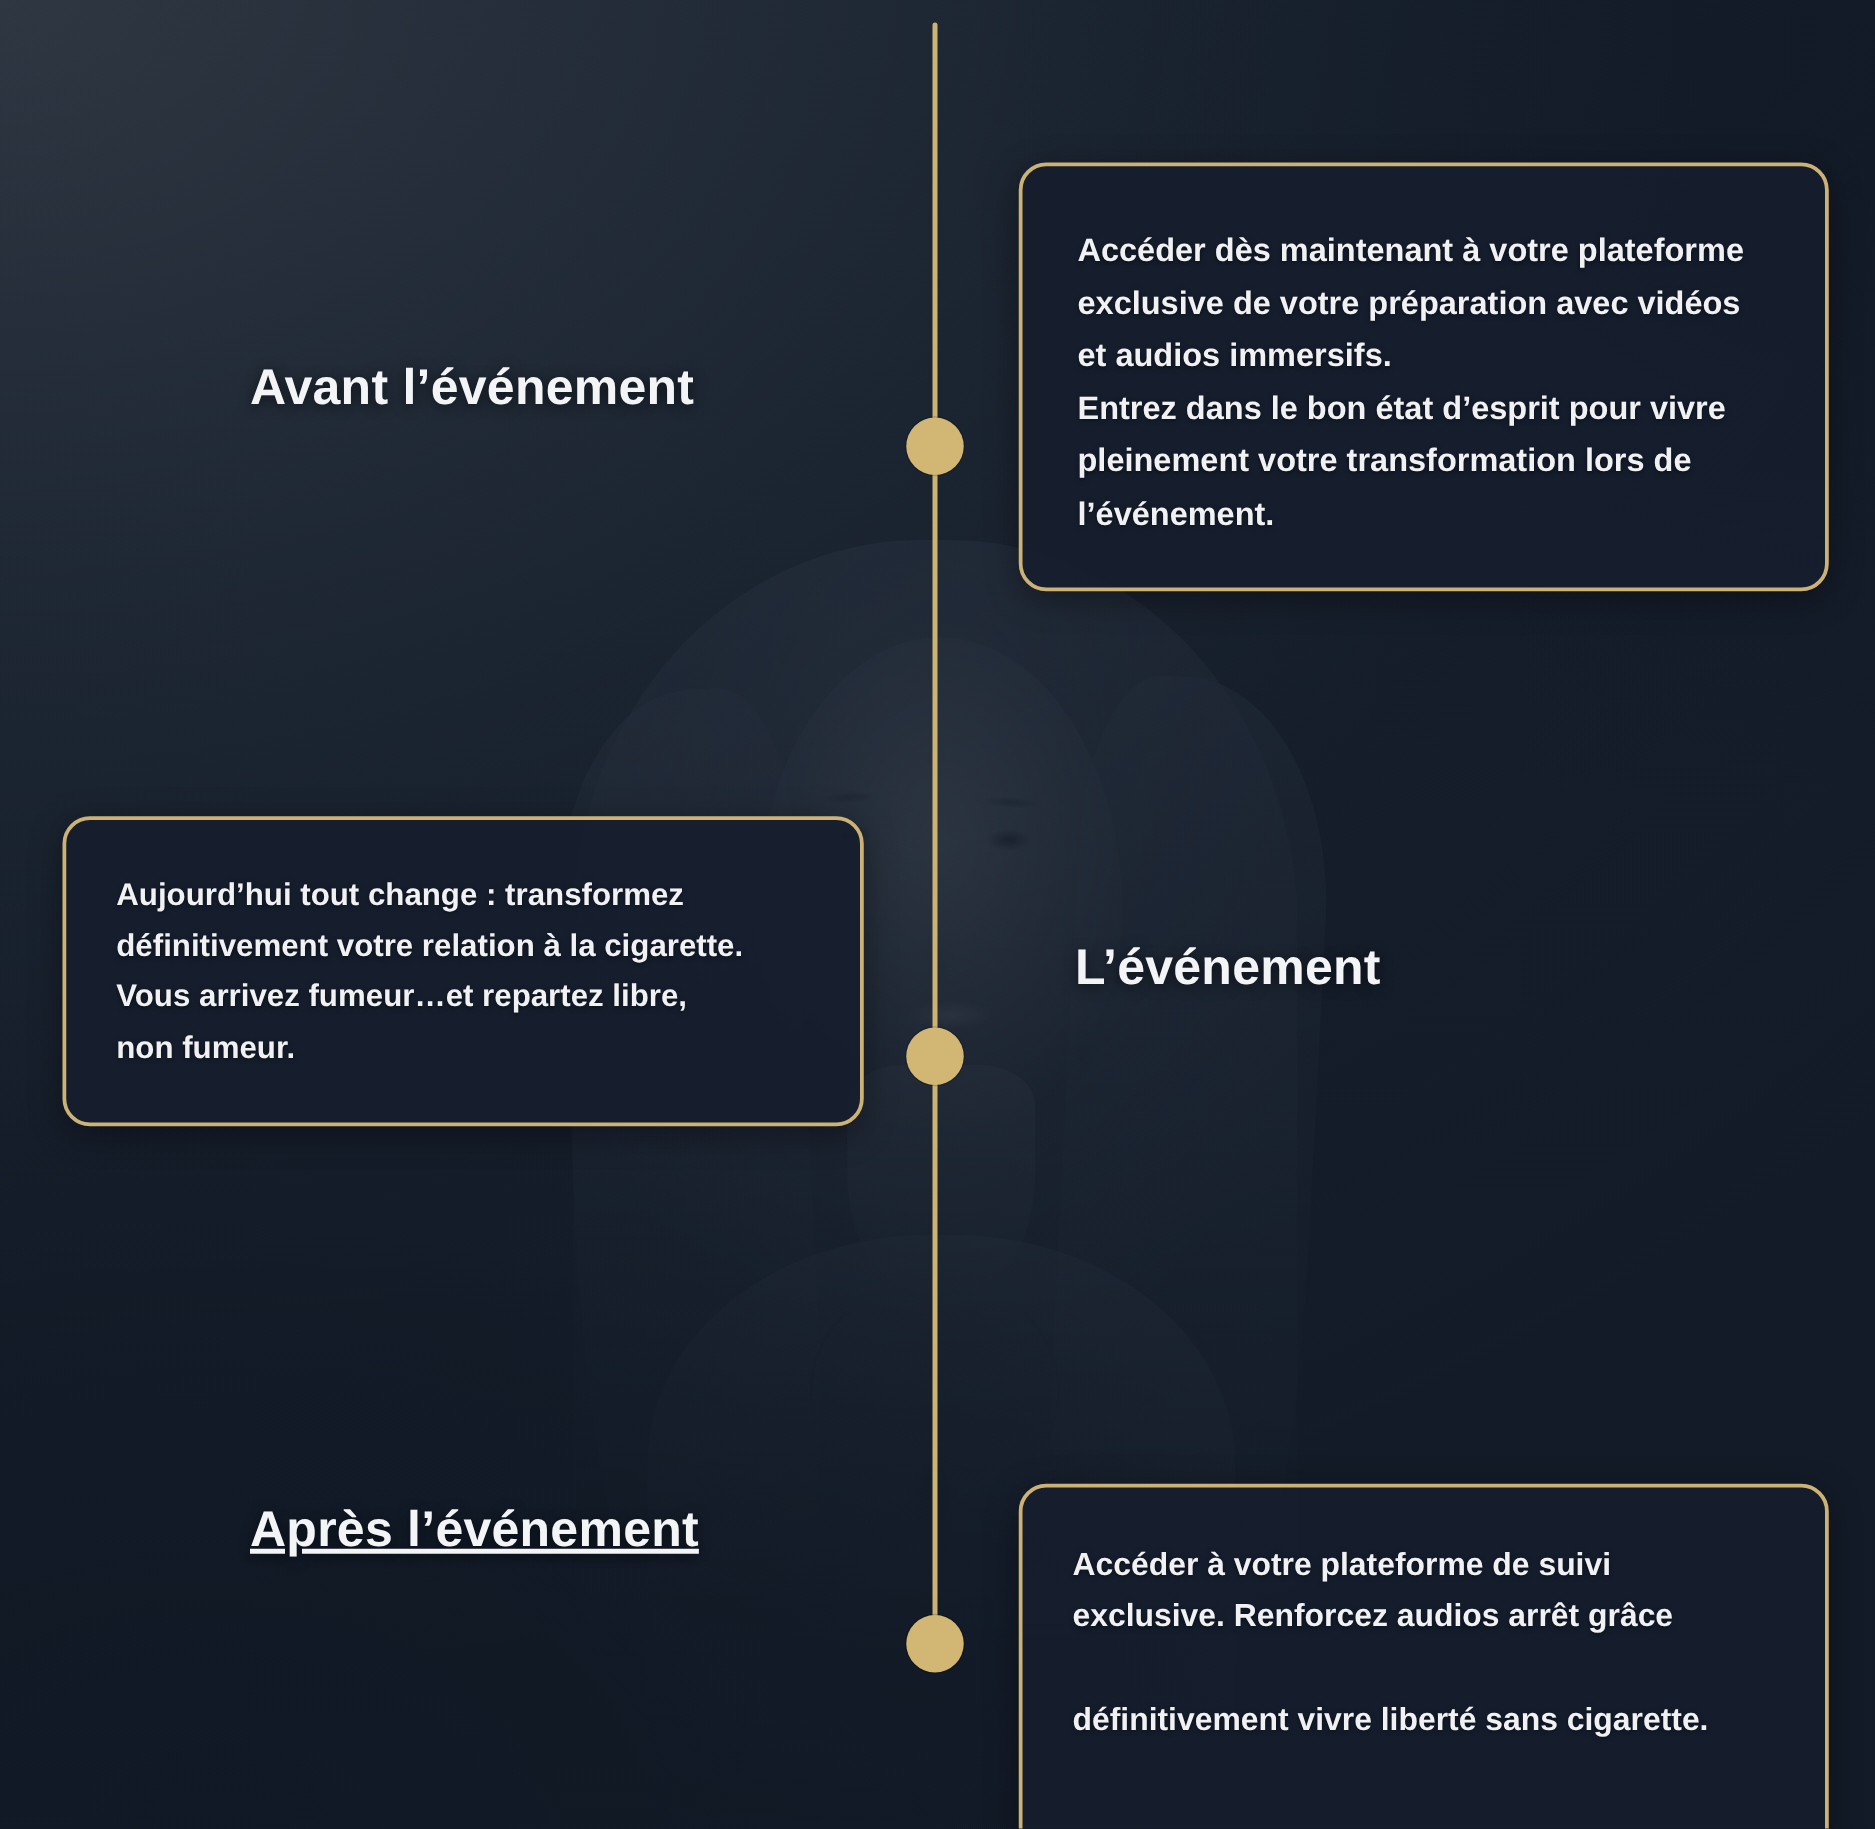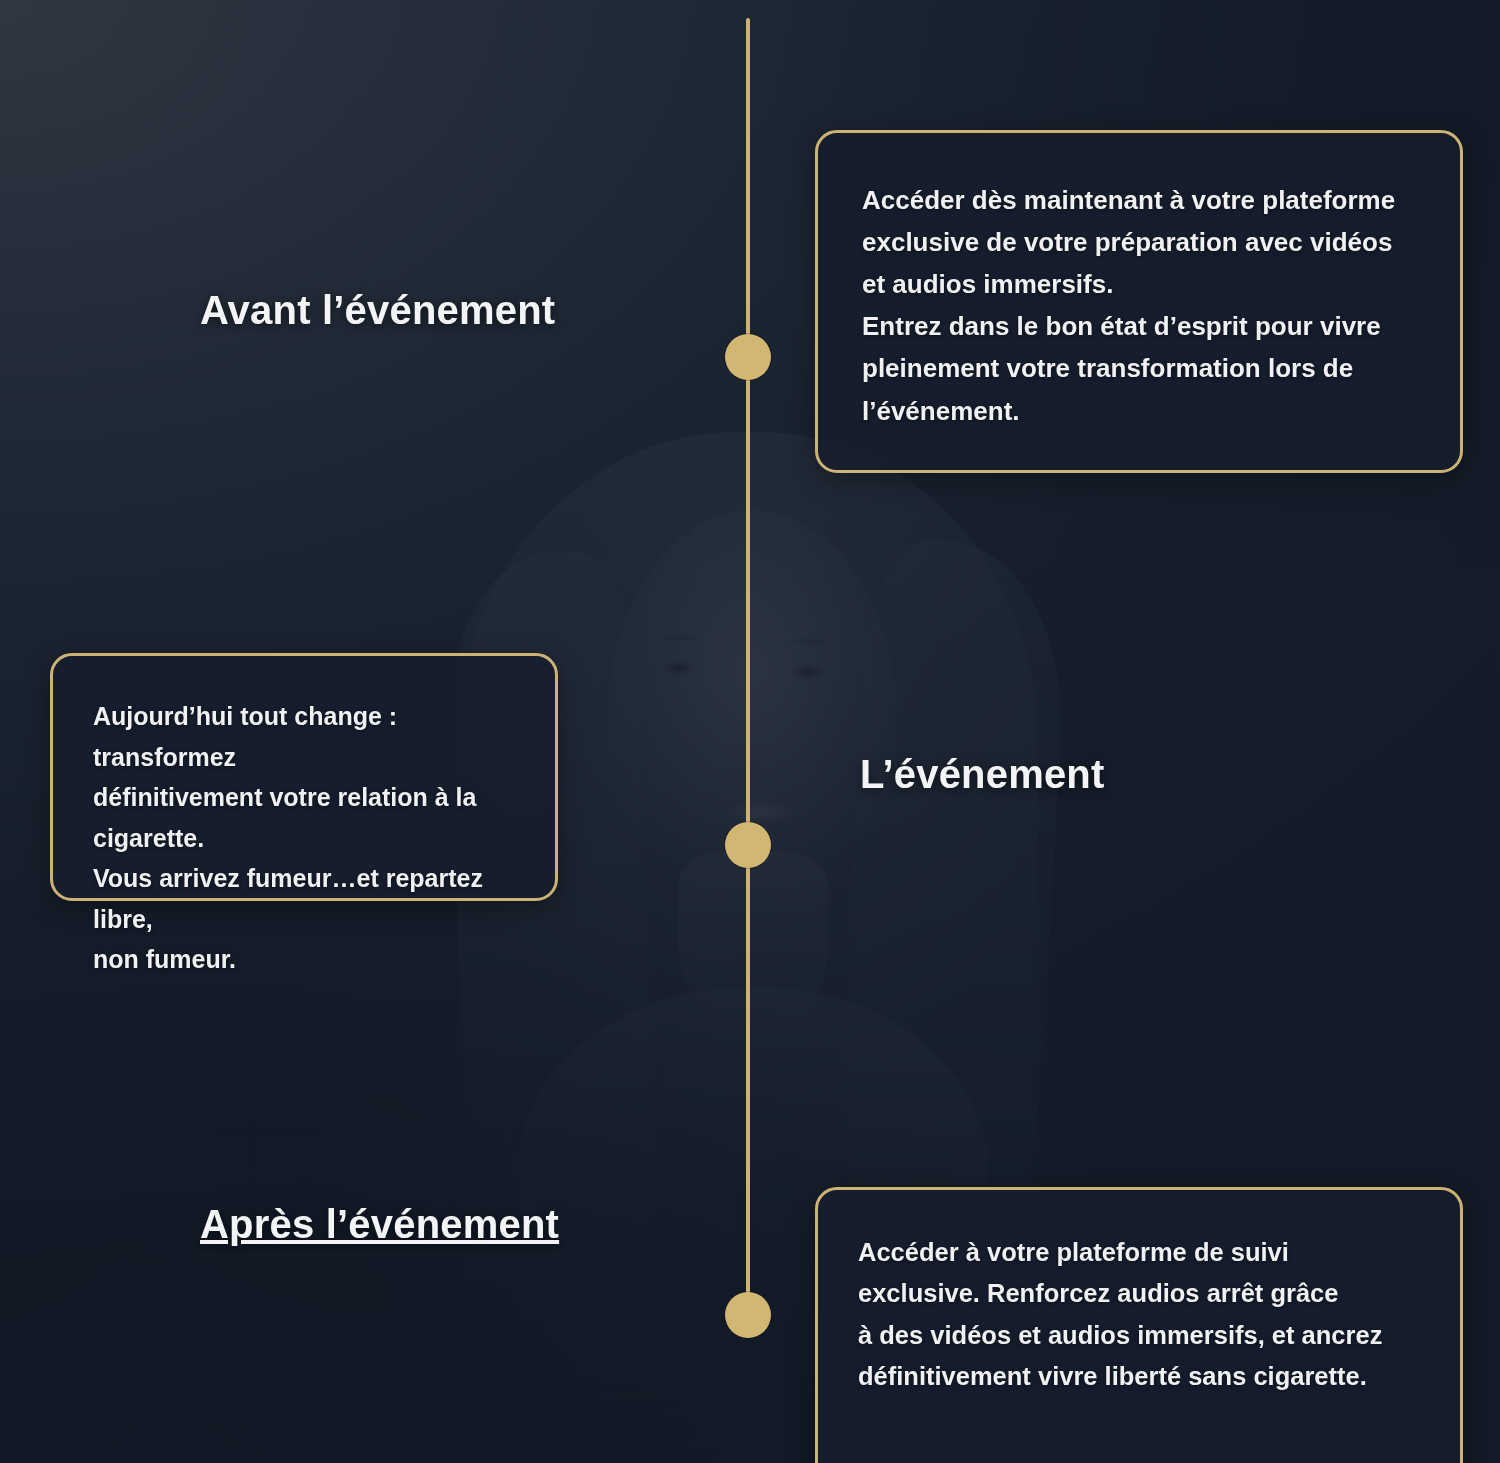--- a/index.html
+++ b/index.html
@@ -165,21 +165,21 @@
   
   .card {
     position: absolute;
     border: 3px solid #cdb275;
     border-radius: 22px;
     background: rgba(22,30,45,0.90);
     box-shadow: 0 6px 26px rgba(0,0,0,0.35);
     padding: 46px 44px 44px 44px;
   }
   .card.c1 { left: 815px; top: 130px; width: 648px; height: 343px; }
-  .card.c2 { left: 50px;  top: 653px; width: 508px; height: 248px; padding: 40px 40px 38px 40px; }
+  .card.c2 { left: 50px;  top: 653px; width: 641px; height: 248px; padding: 40px 40px 38px 40px; }
   .card.c3 { left: 815px; top: 1187px; width: 648px; height: 320px; padding: 42px 40px 40px 40px; }
 
   .card p {
     color: #f0f1f3;
     font-weight: 700;
     font-size: 26px;
     line-height: 1.62;
     text-shadow: 0 1px 4px rgba(0,0,0,0.5);
   }
   .card.c2 p { font-size: 25px; line-height: 1.62; }
@@ -239,18 +239,18 @@
       <span>définitivement votre relation à la cigarette.</span><br>
       <span>Vous arrivez fumeur…et repartez libre,</span><br>
       <span>non fumeur.</span>
     </p>
   </div>
 
   <div class="card c3">
     <p>
       <span>Accéder à votre plateforme de suivi</span><br>
       <span>exclusive. Renforcez audios arrêt grâce</span><br>
-      <span>à des vidéos et audios immersifs, et ancrez</span><br>
+      <br>
       <span>définitivement vivre liberté sans cigarette.</span>
     </p>
   </div>
 
 </div>
 
 </body></html>

